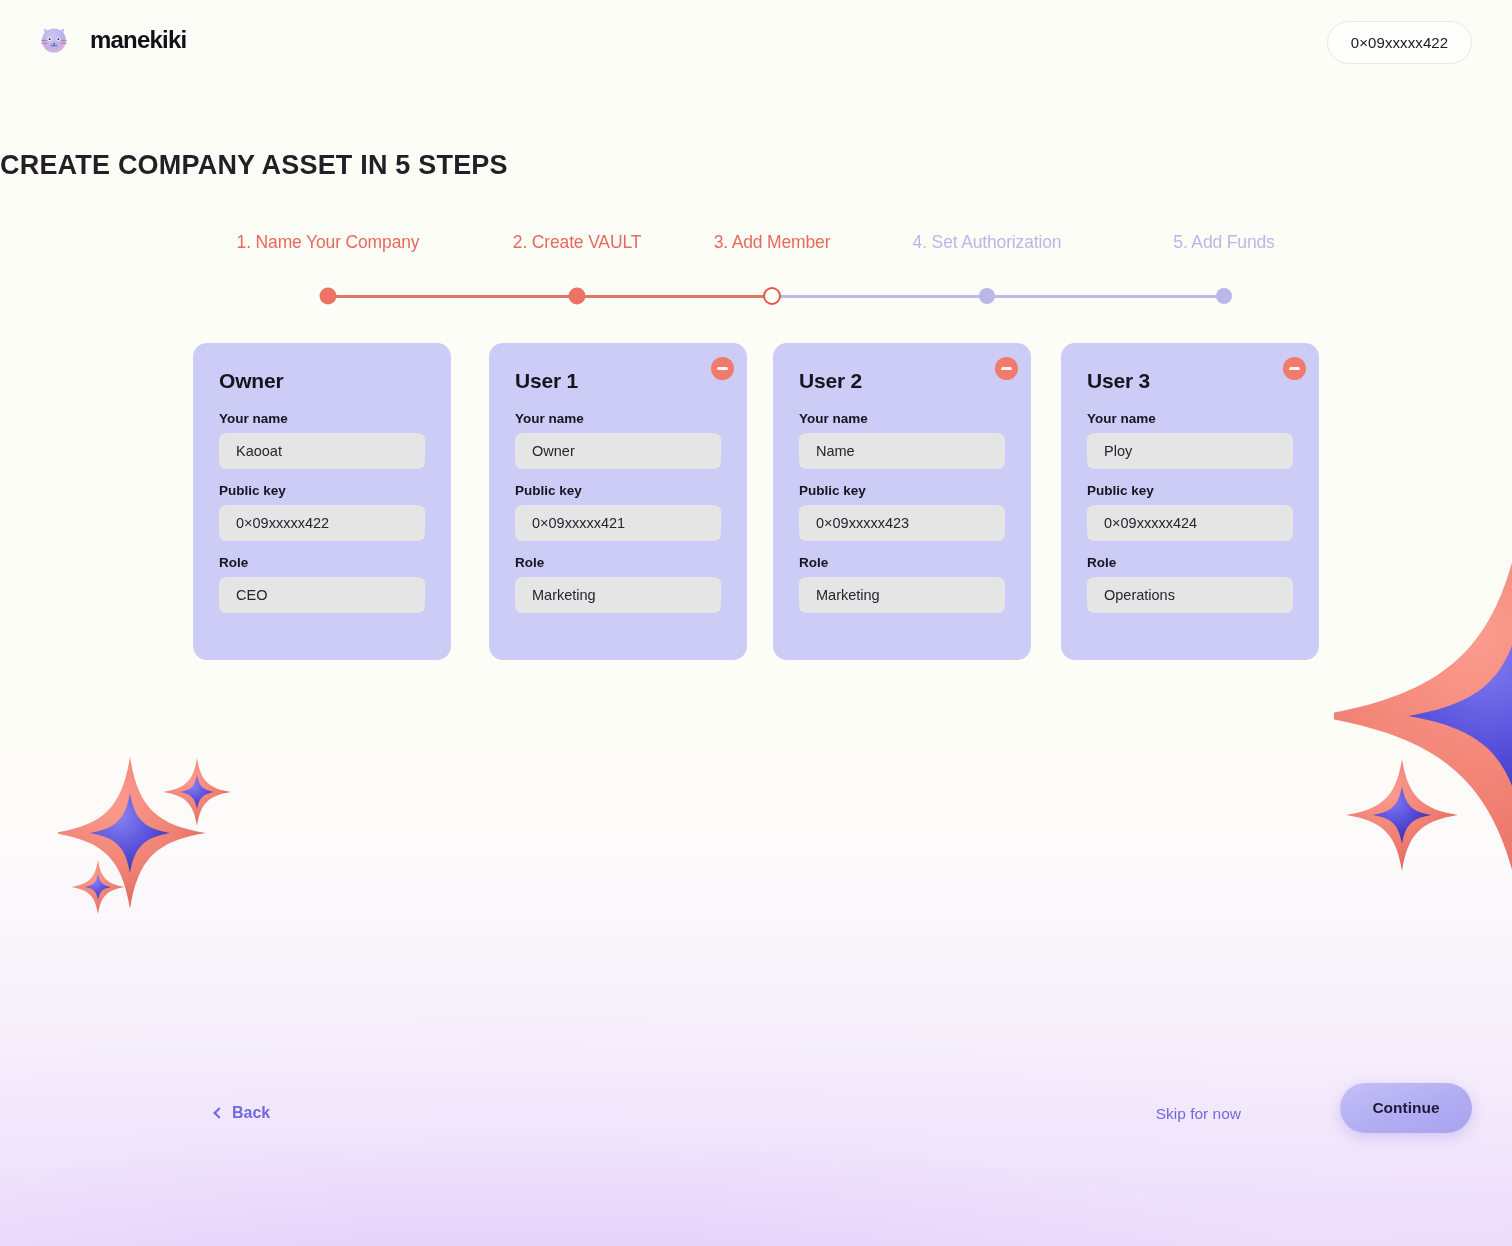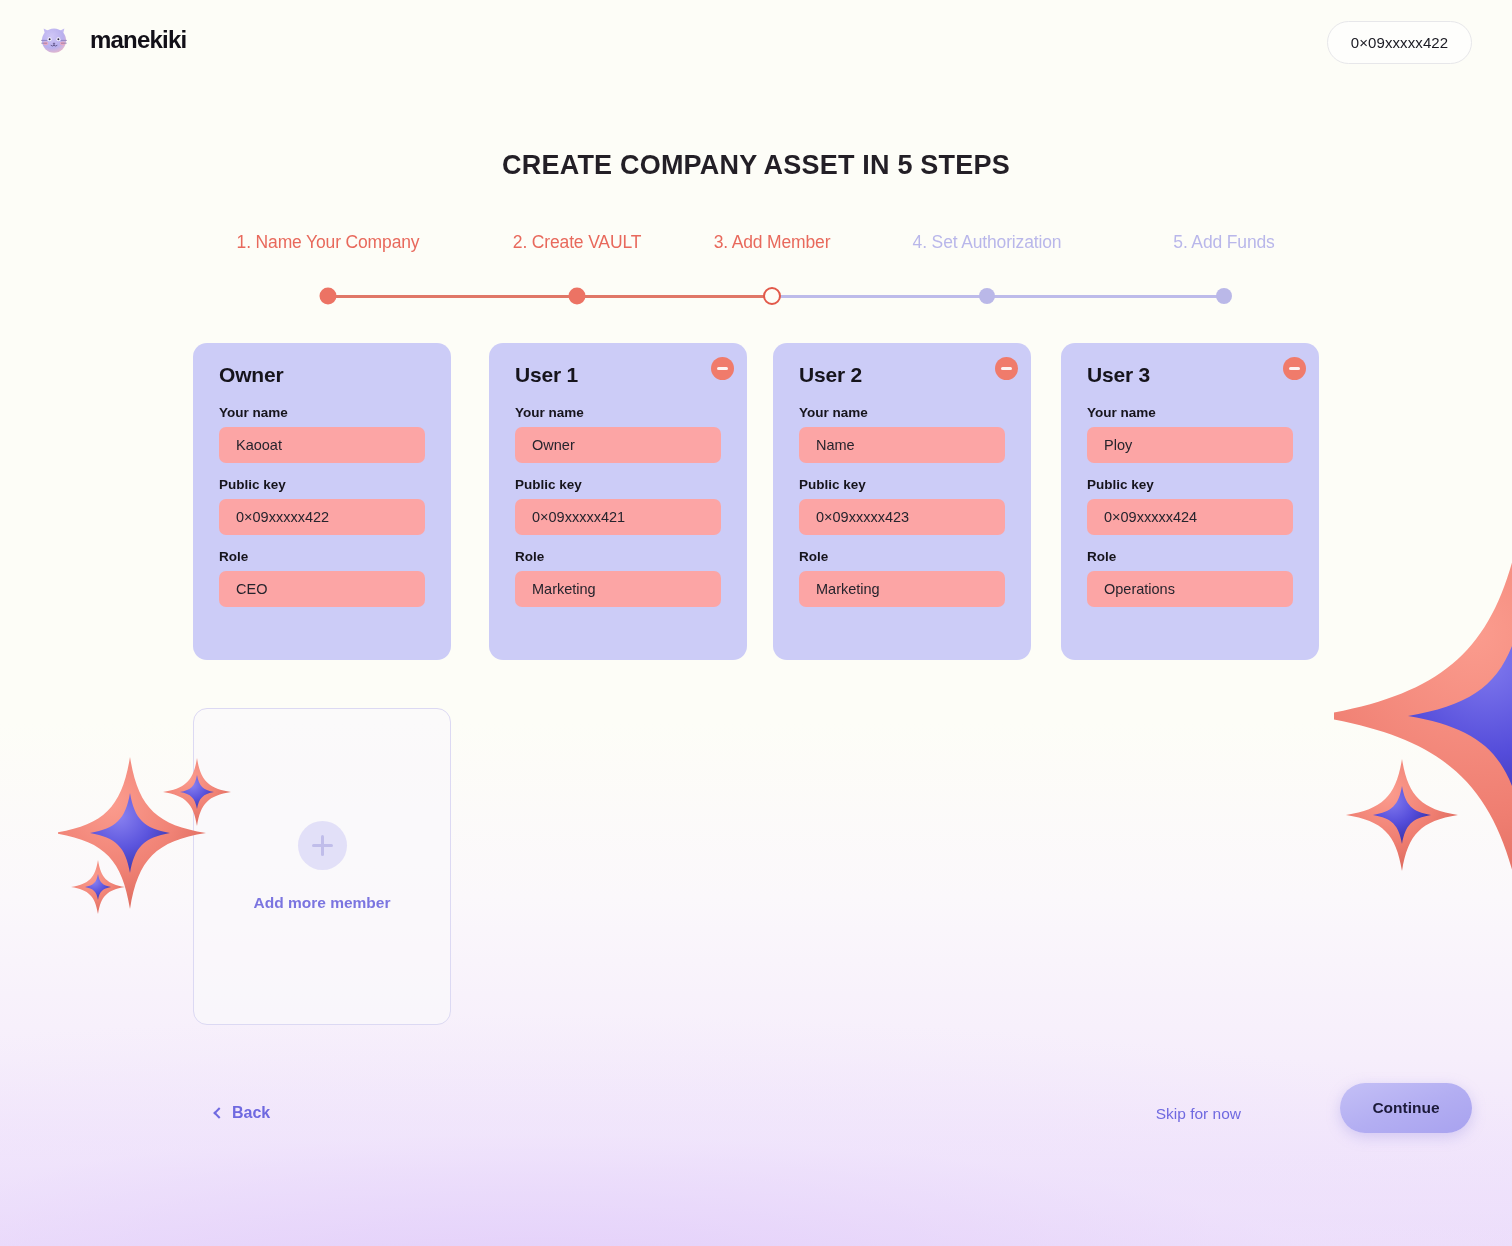--- a/index.html
+++ b/index.html
@@ -86,21 +86,21 @@
     position: absolute;
     inset: 0;
     z-index: 5;
   }
 
   #page-title {
     position: absolute;
     top: 150px;
     left: 0;
     width: 1512px;
-    text-align: center;
+    text-align: left;
     font-size: 27px;
     font-weight: 700;
     letter-spacing: 0.2px;
     color: #231f26;
   }
 
   
   #stepper {
     position: absolute;
     top: 232px;
@@ -168,21 +168,21 @@
     width: 1126px;
     height: 318px;
   }
   .member-card {
     position: absolute;
     top: 0;
     width: 258px;
     height: 317px;
     background: #ccccf7;
     border-radius: 14px;
-    padding: 20px 26px 0 26px;
+    padding: 26px 26px 0 26px;
   }
   .member-card.owner  { left: 0px; }
   .member-card.u1     { left: 296px; }
   .member-card.u2     { left: 580px; }
   .member-card.u3     { left: 868px; }
 
   .card-title {
     font-size: 21px;
     font-weight: 700;
     color: #16141c;
@@ -190,21 +190,21 @@
     margin-bottom: 18px;
   }
   .field-label {
     font-size: 13.5px;
     font-weight: 700;
     color: #16141c;
     margin-bottom: 7px;
   }
   .field-value {
     height: 36px;
-    background: #fca5a5;
+    background: #e5e5e5;
     border-radius: 7px;
     display: flex;
     align-items: center;
     padding: 0 17px;
     font-size: 14.5px;
     color: #26242d;
     margin-bottom: 14px;
   }
   .field-value.last { margin-bottom: 0; }
 
@@ -495,24 +495,20 @@
         <span>0×09xxxxx424</span>
       </div>
 
       <div class="field-label">Role</div>
       <div class="field-value last">
         <span>Operations</span>
       </div>
     </article>
   </section>
 
-  <div id="add-member-card">
-    <div id="add-member-plus"></div>
-    <div id="add-member-label">Add more member</div>
-  </div>
 </main>
 
 <svg class="deco" id="sparkles-left" width="190" height="180" viewBox="0 0 190 180">
   <defs>
     <radialGradient id="sparkOuterL" cx="38%" cy="30%" r="80%">
       <stop offset="0%" stop-color="#fb9c8e"></stop>
       <stop offset="55%" stop-color="#f08275"></stop>
       <stop offset="100%" stop-color="#d96558"></stop>
     </radialGradient>
     <radialGradient id="sparkInnerL" cx="36%" cy="28%" r="85%">

